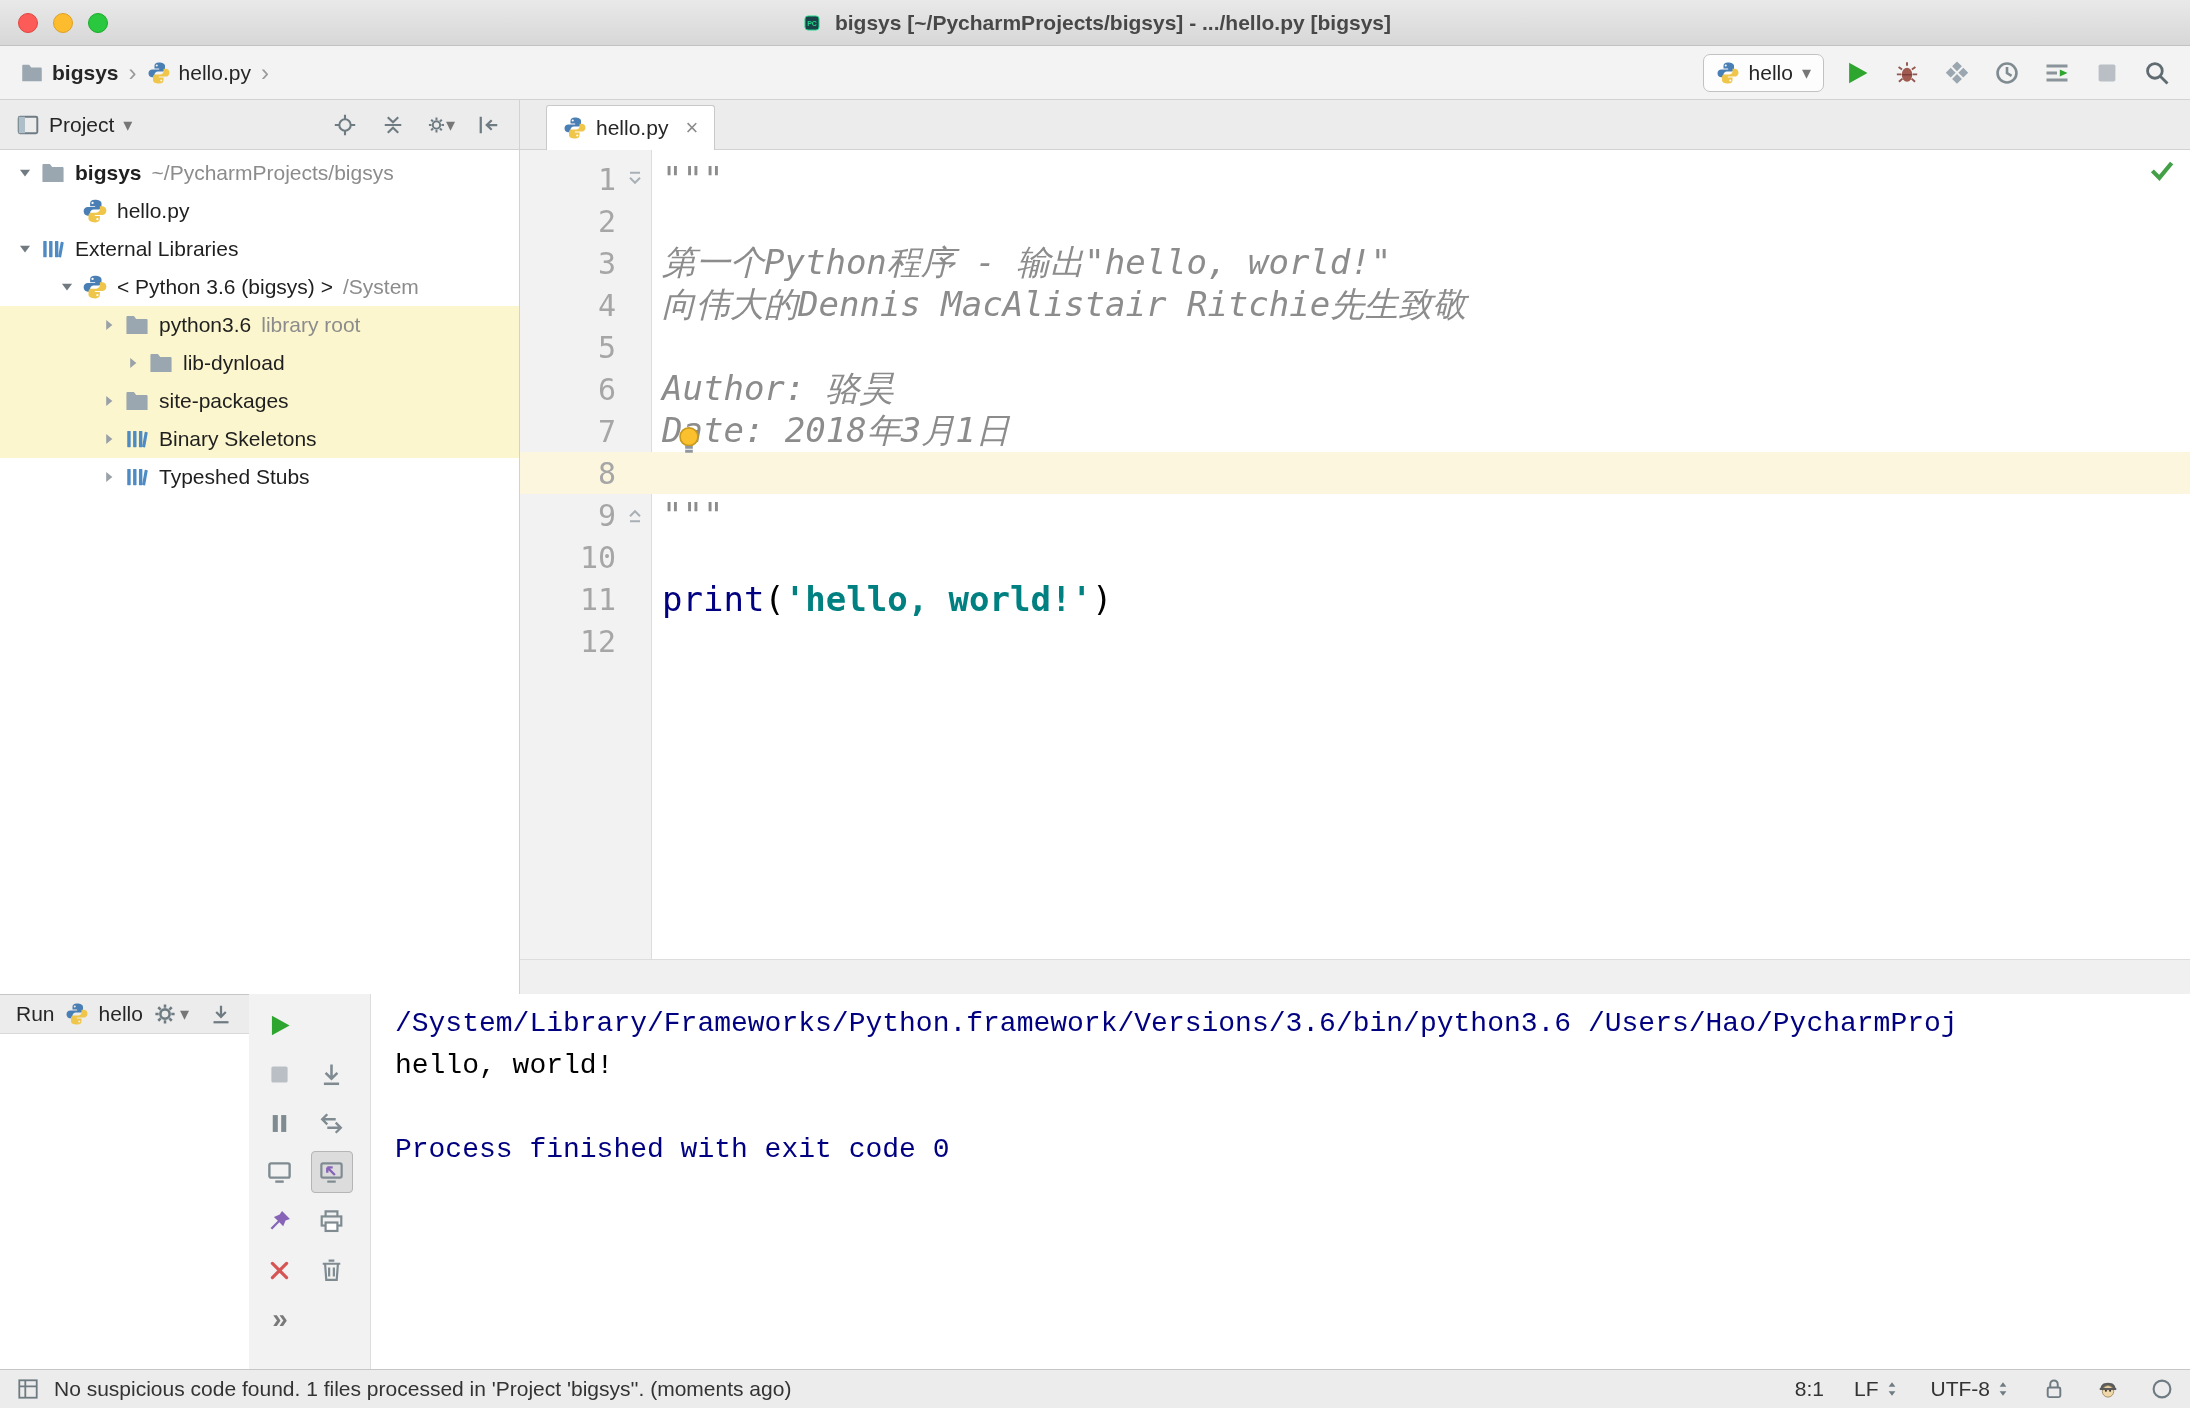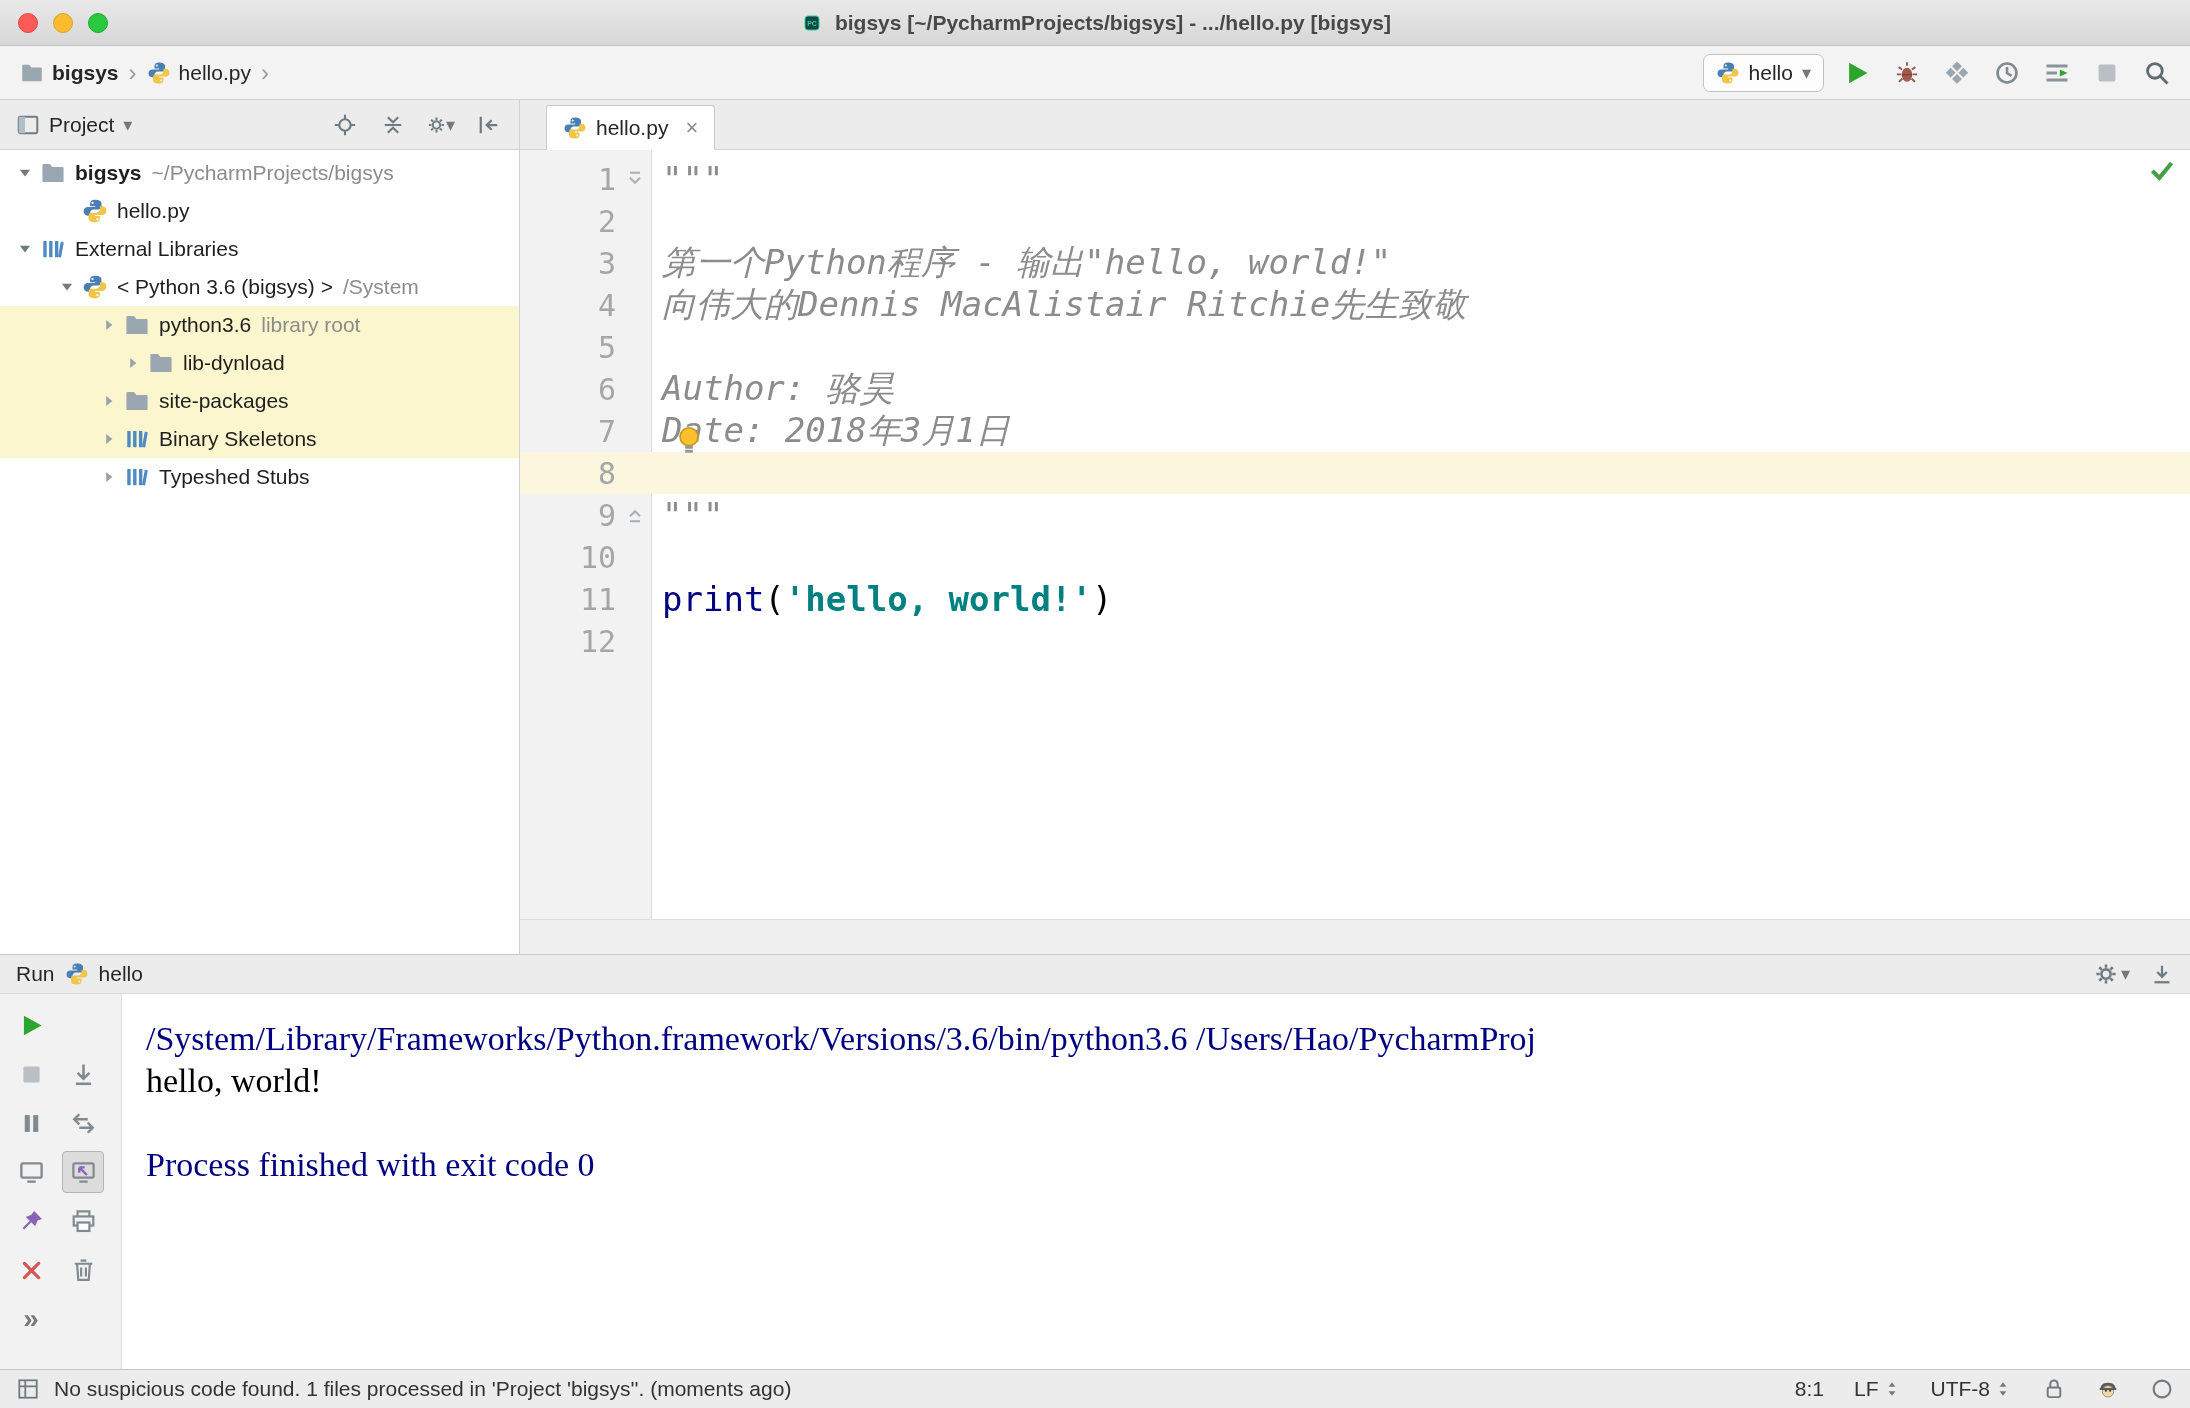--- a/index.html
+++ b/index.html
@@ -67,31 +67,31 @@
   .foldcol{width:38px;display:flex;align-items:center;justify-content:center;flex:0 0 38px}
   .foldcol svg{width:20px;height:20px}
   .ctext{padding-left:8px}
   .seg.doc{font-style:italic}
   .seg.string{font-weight:bold}
   .insp-check{position:absolute;right:14px;top:6px;width:28px;height:28px}
   .bulb{position:absolute;left:152px;top:274px;width:34px;height:34px}
   .editor-strip{height:35px;flex:0 0 35px;background:#f0f0f0;border-top:1px solid #ddd}
 
   
-  .run-panel{flex:0 0 auto;display:flex;flex-direction:column}
+  .run-panel{flex:0 0 auto;display:flex;flex-direction:row}
   .run-header{height:40px;flex:0 0 40px;background:#ececec;border-top:1px solid #c6c6c6;border-bottom:1px solid #d9d9d9;display:flex;align-items:center;gap:10px;padding:0 16px;font-size:21px;color:#262626}
   .rh-ico{width:24px;height:24px}
   .run-right{margin-left:auto;display:flex;gap:20px;align-items:center}
   .run-body{height:375px;flex:0 0 375px;display:flex;background:#fff}
   .run-toolbar{width:122px;flex:0 0 122px;background:#f2f2f2;border-right:1px solid #ddd;display:grid;grid-template-columns:52px 52px;grid-auto-rows:49px;padding:10px 0 0 10px}
   .rt-btn{display:flex;align-items:center;justify-content:center;width:42px;height:42px;border-radius:4px}
   .rt-btn svg{width:27px;height:27px}
   .rt-btn.sel{background:#dcdcdc;border:1px solid #b5b5b5}
   .rt-more{font-size:28px;color:#7a7a7a;font-weight:bold}
-  .console{flex:1;overflow:hidden;padding:26px 0 0 24px;font-family:Liberation Serif, serif;font-size:34px}
+  .console{flex:1;overflow:hidden;padding:14px 0 0 24px;font-family:Liberation Mono, monospace;font-size:28px}
   .console-line{height:42px;white-space:pre;overflow:hidden}
 
   
   .statusbar{height:39px;flex:0 0 39px;background:#ececec;border-top:1px solid #c6c6c6;display:flex;align-items:center;padding:0 16px;font-size:21px;color:#333;gap:14px}
   .sb-ico{width:24px;height:24px}
   .sb-right{margin-left:auto;display:flex;align-items:center;gap:30px}
   .sb-item{display:flex;align-items:center;gap:4px}
   .sb-upd{width:18px;height:18px}
 </style>
 </head>

